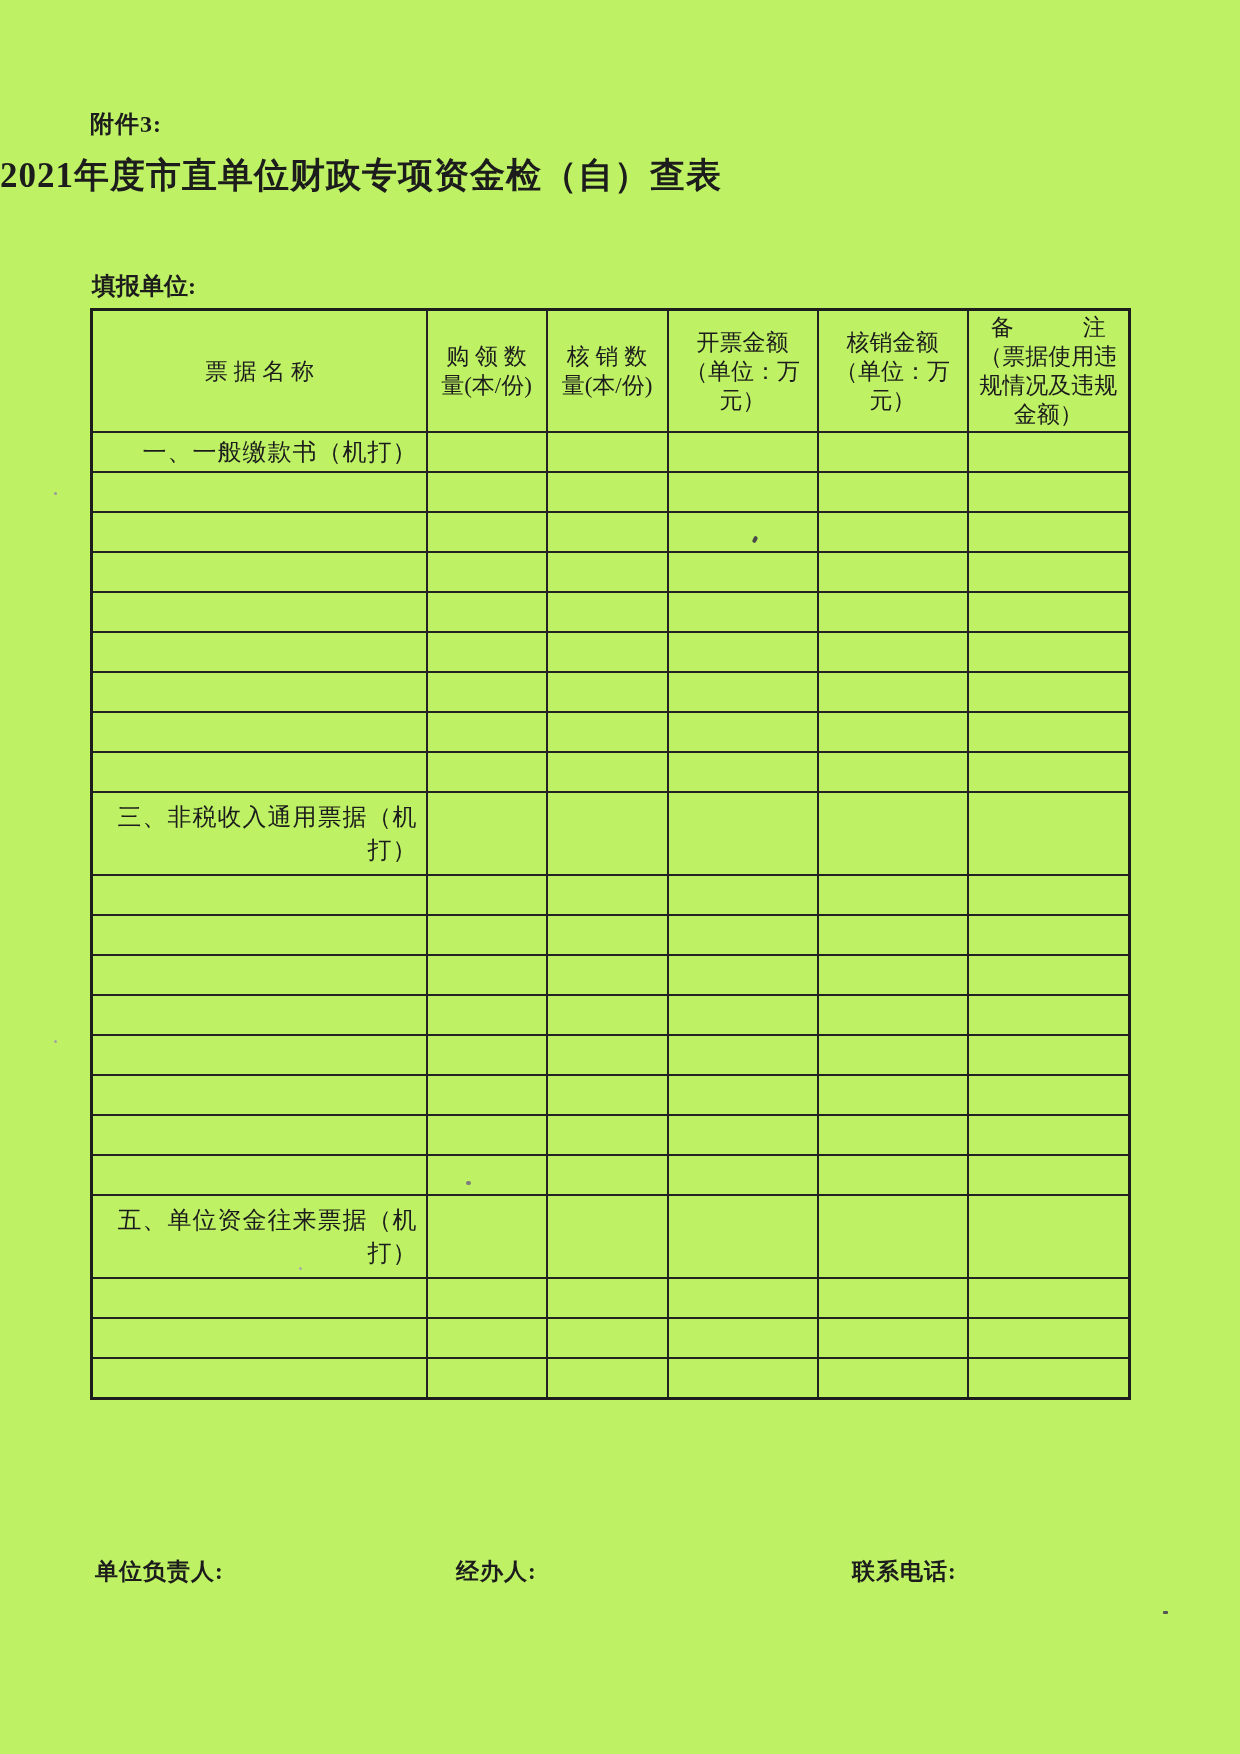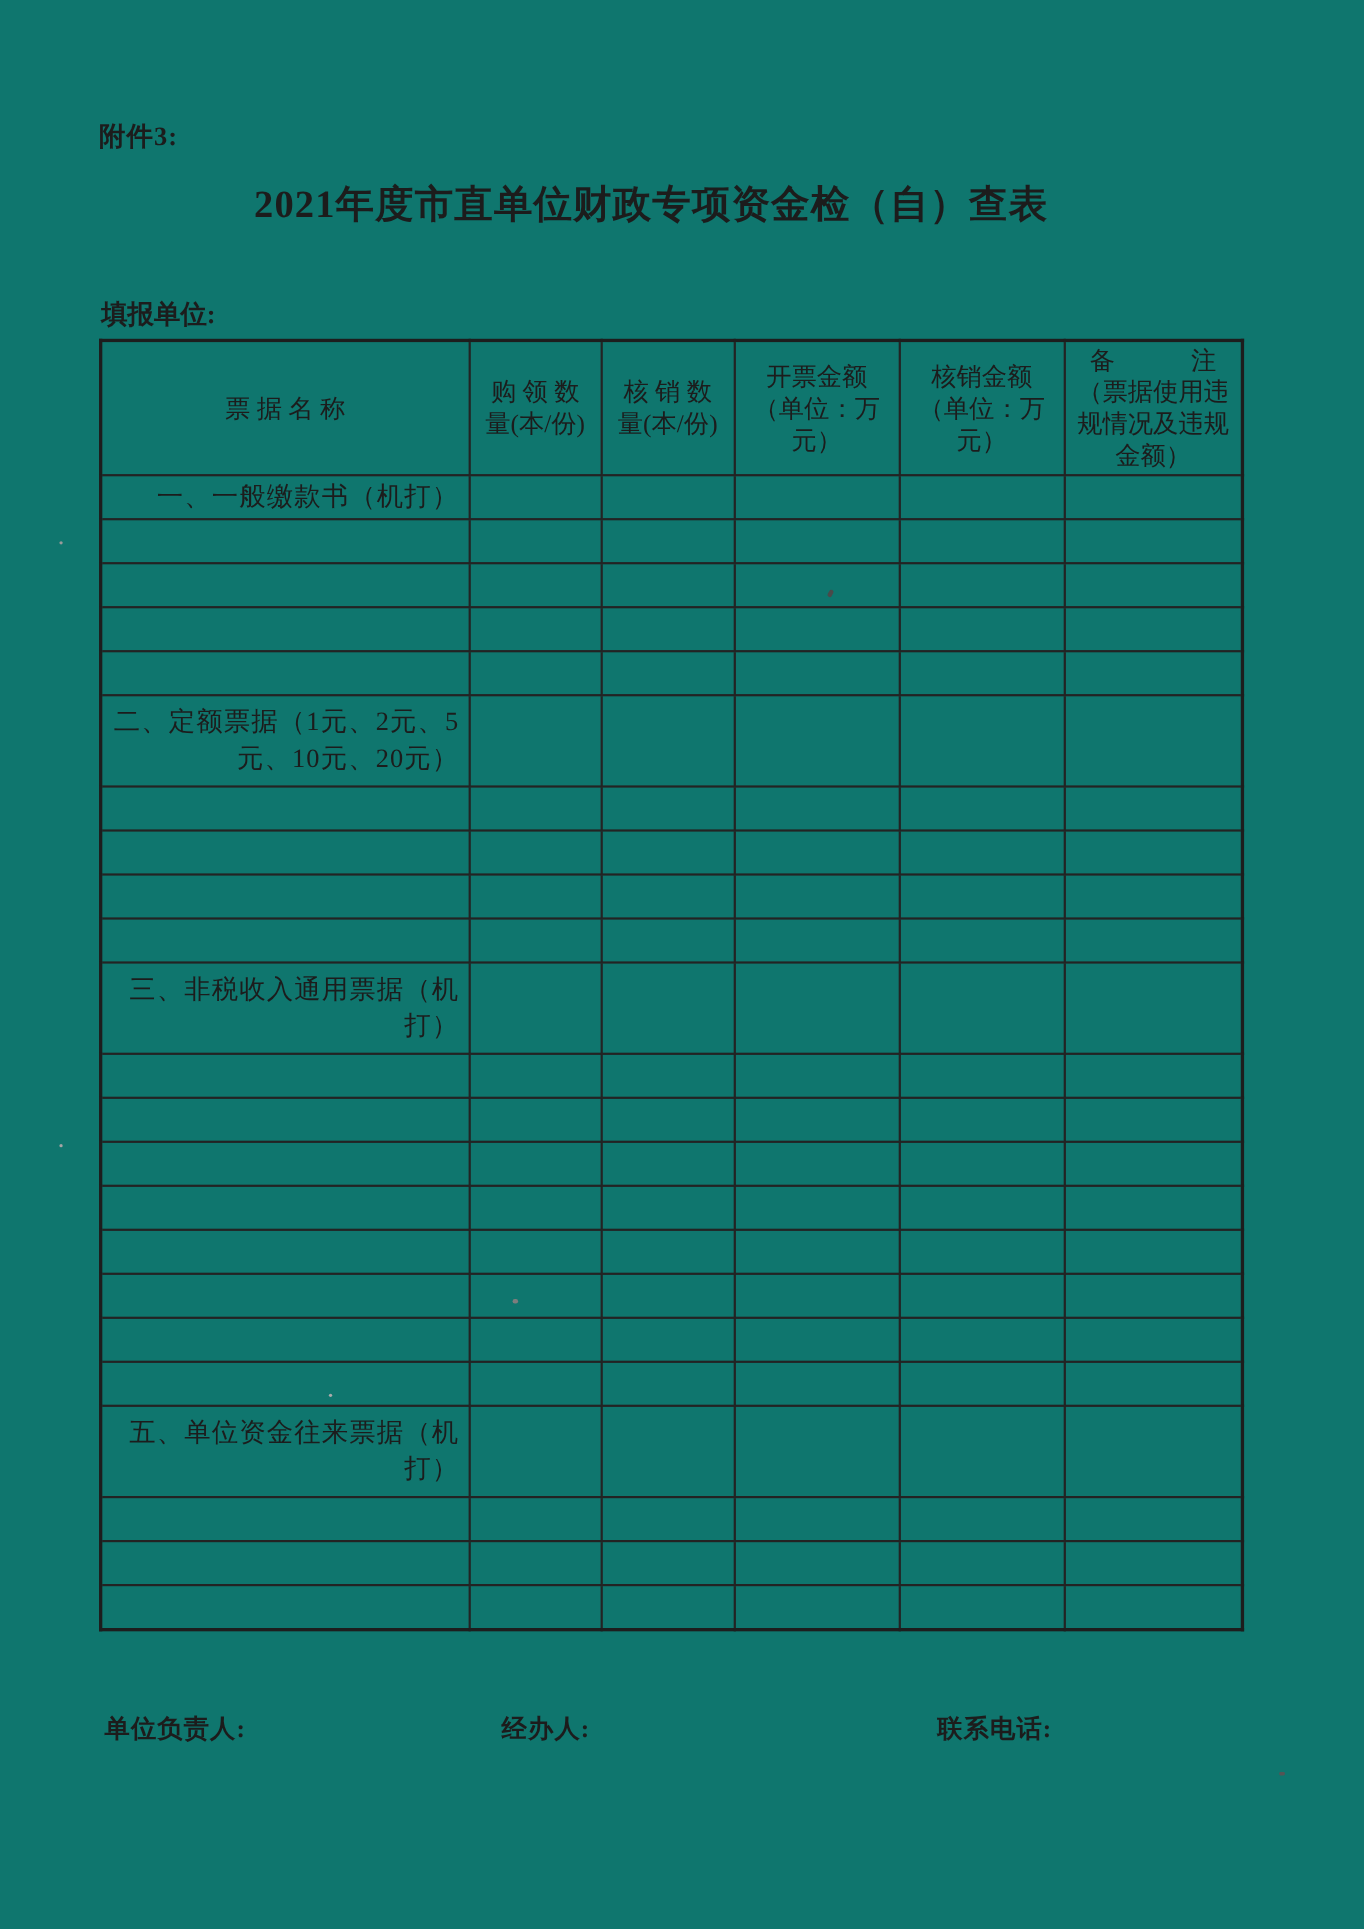--- a/index.html
+++ b/index.html
@@ -4,40 +4,39 @@
 <style>
   html, body {
     margin: 0;
     padding: 0;
     background: #ffffff;
   }
   .page {
     position: relative;
     width: 1240px;
     height: 1754px;
-    background: #0f766e;
+    background: #bef264;
     color: #1c1c1c;
     font-family: "Liberation Serif", "DejaVu Serif", serif;
     overflow: hidden;
   }
   .attachment-label {
     position: absolute;
     left: 90px;
     top: 108px;
     font-size: 24px;
     font-weight: 600;
     letter-spacing: 1px;
   }
   .title-block {
     position: absolute;
     left: 0;
-    top: 162px;
+    top: 152px;
     width: 1104px;
-    text-align: center;
-    padding-left: 40px;
+    text-align: left;
   }
   .title-line {
     font-size: 35px;
     font-weight: bold;
     line-height: 48px;
     letter-spacing: 1px;
     white-space: nowrap;
   }
   .filing-unit-label {
     position: absolute;
@@ -187,29 +186,20 @@
           <td></td>
         </tr>
         <tr>
           <td class="label-cell"></td>
           <td></td>
           <td></td>
           <td></td>
           <td></td>
           <td></td>
         </tr>
-        <tr class="tall">
-          <td class="label-cell">二、定额票据（1元、2元、5
-元、10元、20元）</td>
-          <td></td>
-          <td></td>
-          <td></td>
-          <td></td>
-          <td></td>
-        </tr>
         <tr>
           <td class="label-cell"></td>
           <td></td>
           <td></td>
           <td></td>
           <td></td>
           <td></td>
         </tr>
         <tr>
           <td class="label-cell"></td>

